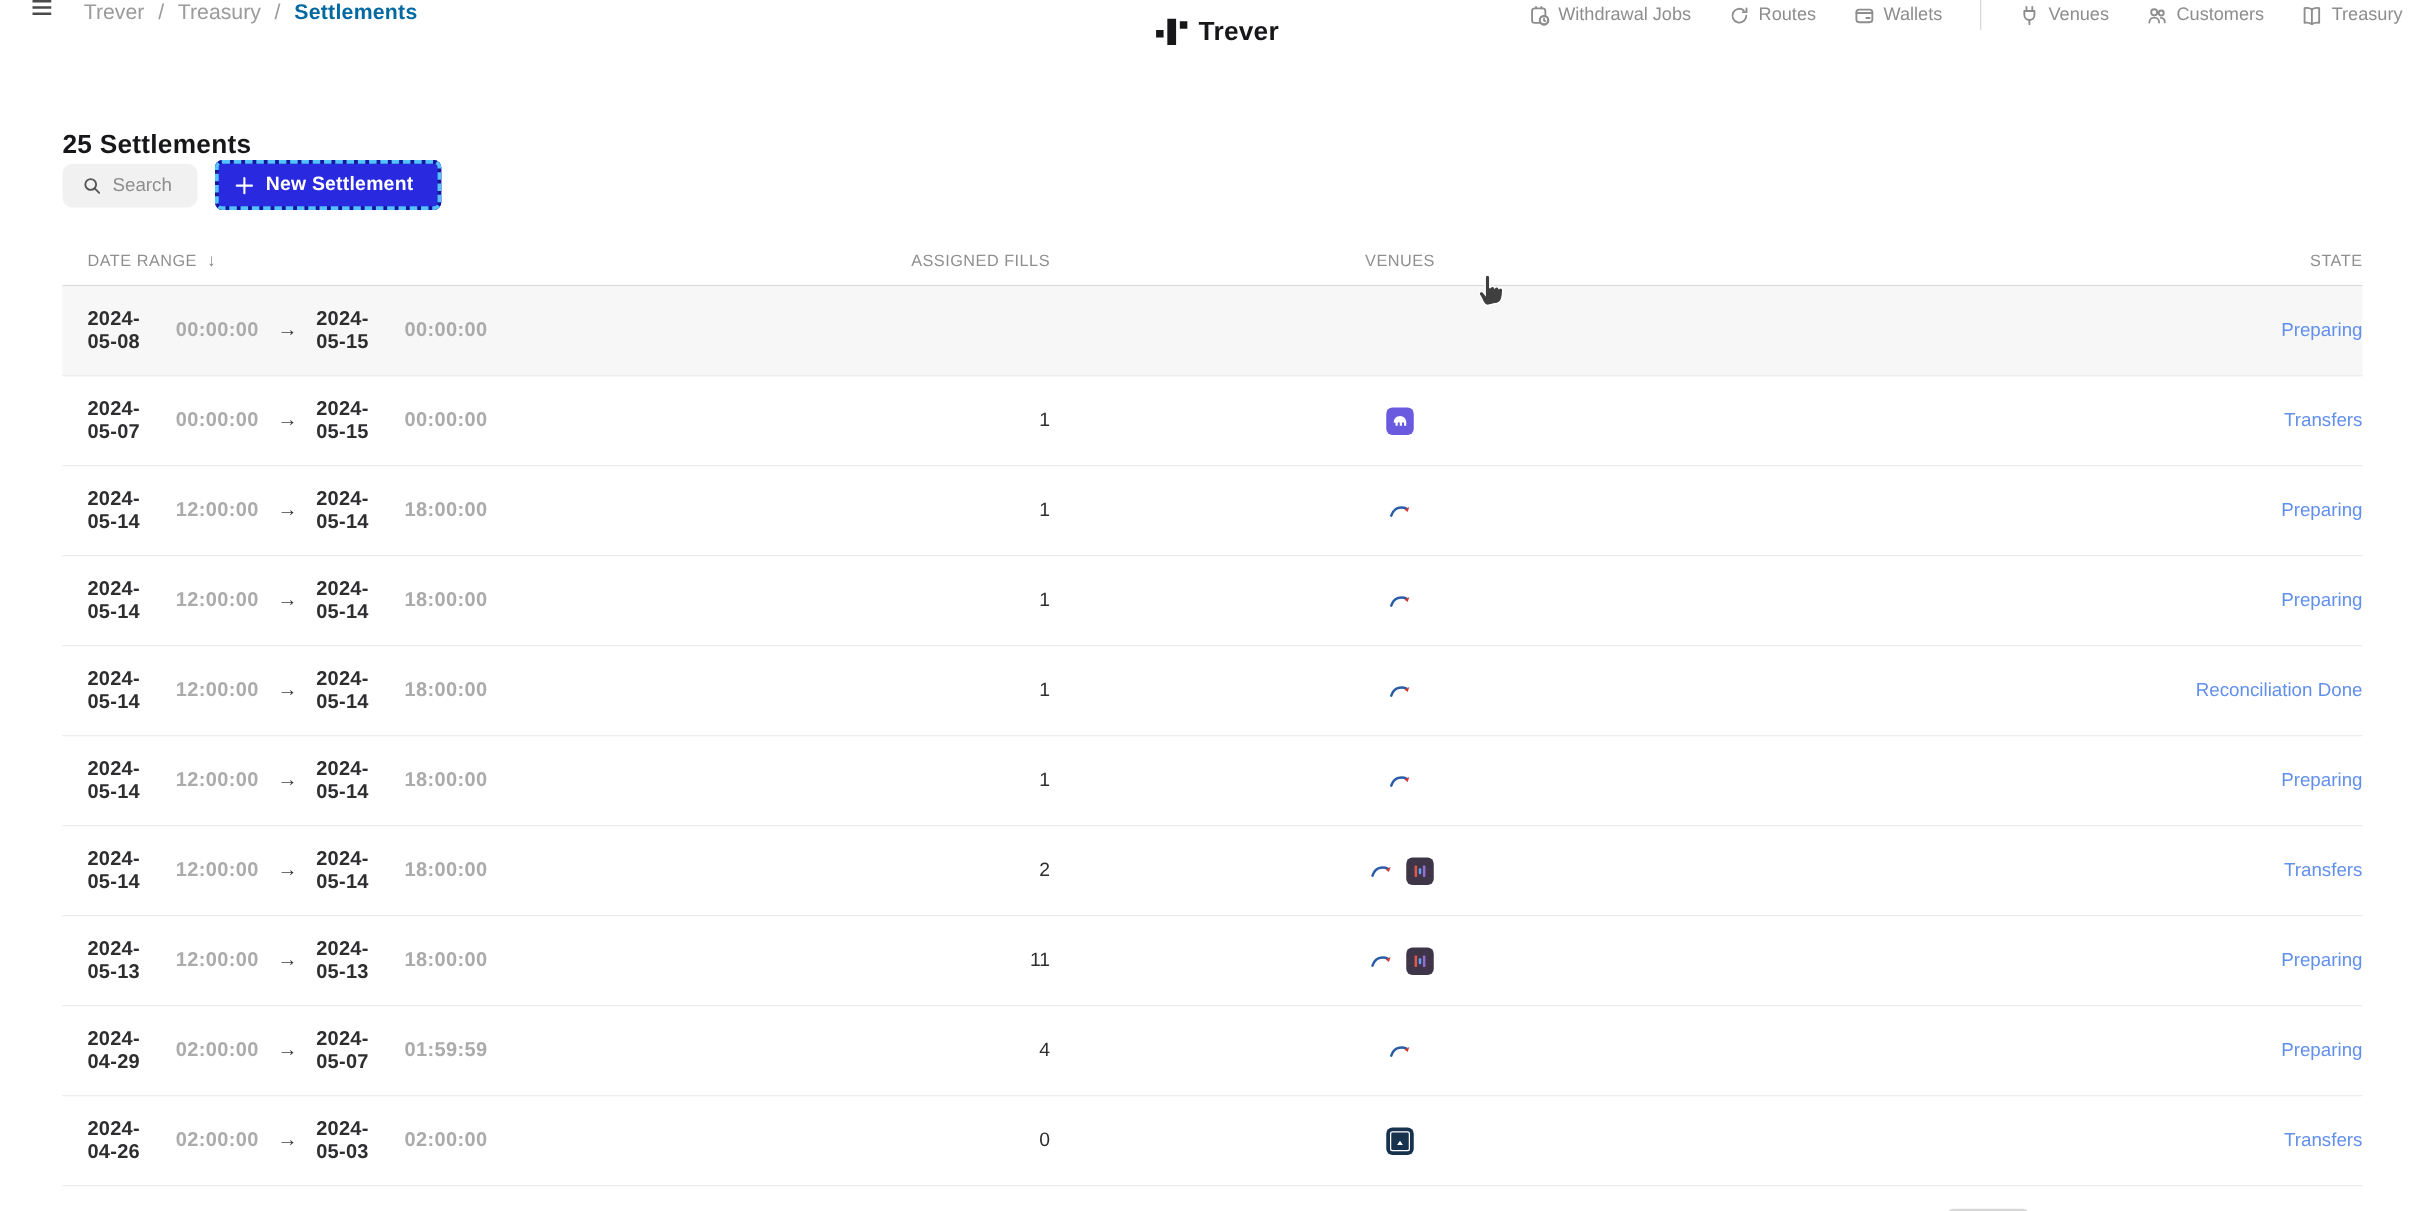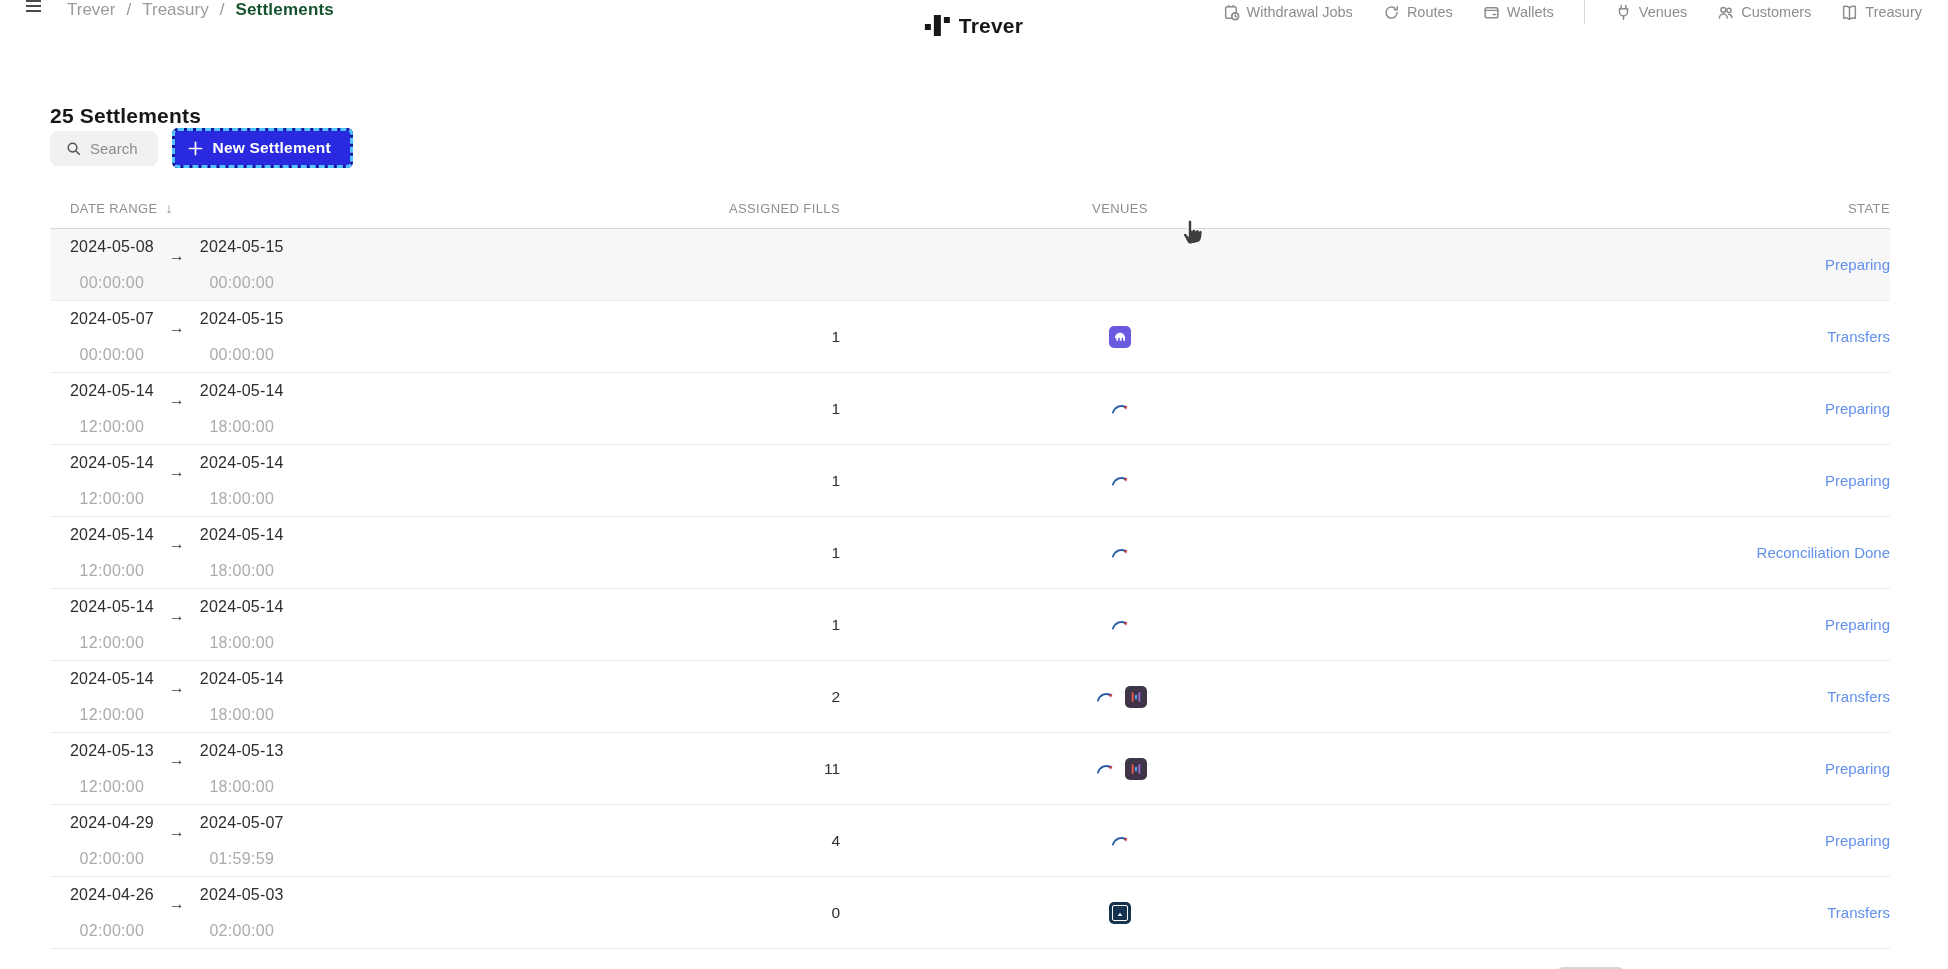--- a/index.html
+++ b/index.html
@@ -10,21 +10,21 @@
   }
   svg { display:block; }
 
   
   .topbar { height:52px; display:flex; align-items:flex-start; padding:0 26px; position:relative; }
   .hamburger { display:flex; flex-direction:column; gap:3px; cursor:pointer; margin-right:26px; }
   .hamburger i { display:block; width:15px; height:2px; background:#4a4a4a; }
   .breadcrumb { display:flex; align-items:center; gap:11px; font-size:17px; color:#9b9b9b; }
   .breadcrumb .crumb { cursor:pointer; }
   .breadcrumb .sep { color:#9b9b9b; }
-  .breadcrumb .current { color:#14532d; font-weight:bold; letter-spacing:.2px; }
+  .breadcrumb .current { color:#0369a1; font-weight:bold; letter-spacing:.2px; }
 
   .logo { position:absolute; left:50%; top:50%; transform:translate(-50%,-50%); display:flex; align-items:flex-start; gap:9px; }
   .logo-mark { display:flex; align-items:flex-start; gap:3px; height:22px; }
   .logo-mark .sq { width:6px; height:6px; background:#17171a; }
   .logo-mark .sq.left { margin-top:9px; }
   .logo-mark .bar { width:7px; height:21px; background:#17171a; }
   .logo-mark .sq.right { margin-top:2px; }
   .logo-text { font-size:21px; font-weight:bold; color:#17171a; letter-spacing:.2px; line-height:22px; }
 
   .topnav { margin-left:auto; display:flex; align-items:center; gap:30px; font-size:14.5px; color:#8d8d8d; }
@@ -52,21 +52,21 @@
   .thead { padding:12px 0 12px; border-bottom:1px solid #d9d9d9; color:#8f8f8f; font-size:13px; letter-spacing:.4px; }
   .th-date { padding-left:20px; display:flex; align-items:center; gap:8px; cursor:pointer; }
   .sort-arrow { font-size:14px; color:#8f8f8f; }
   .th-fills { text-align:right; }
   .th-venues { text-align:center; }
   .th-state { text-align:right; }
 
   .trow { height:72px; border-bottom:1px solid #ececec; cursor:pointer; }
   .trow.hovered { background:#f7f7f7; }
   .date-cell { padding-left:20px; display:flex; align-items:flex-start; gap:15px; }
-  .dstack { display:flex; flex-direction:column; align-items:center; gap:18px; }
+  .dstack { display:flex; flex-direction:row; align-items:center; gap:18px;font-weight:bold; }
   .date { font-size:16px; color:#2e2e30; letter-spacing:.2px; }
   .time { font-size:16px; color:#ababab; letter-spacing:.3px; }
   .range-arrow { font-size:16px; color:#3c3c3c; margin-top:9px; }
   .fills-cell { text-align:right; font-size:15.5px; color:#2e2e30; }
   .venues-cell { display:flex; justify-content:center; align-items:center; gap:9px; }
   .state-cell { text-align:right; font-size:15px; color:var(--state-link,#6190ec); }
 
   
   .venue-ic { width:22px; height:22px; border-radius:5px; display:flex; align-items:center; justify-content:center; }
   .venue-kraken { background:#6a5ae0; }

